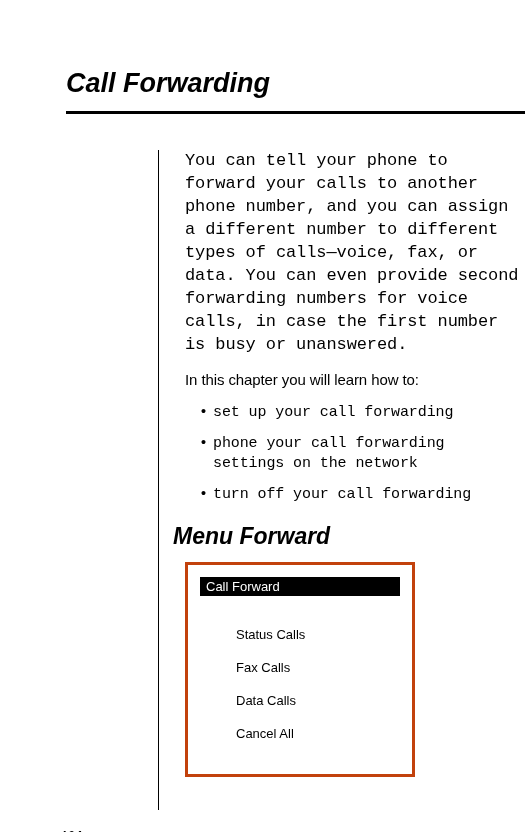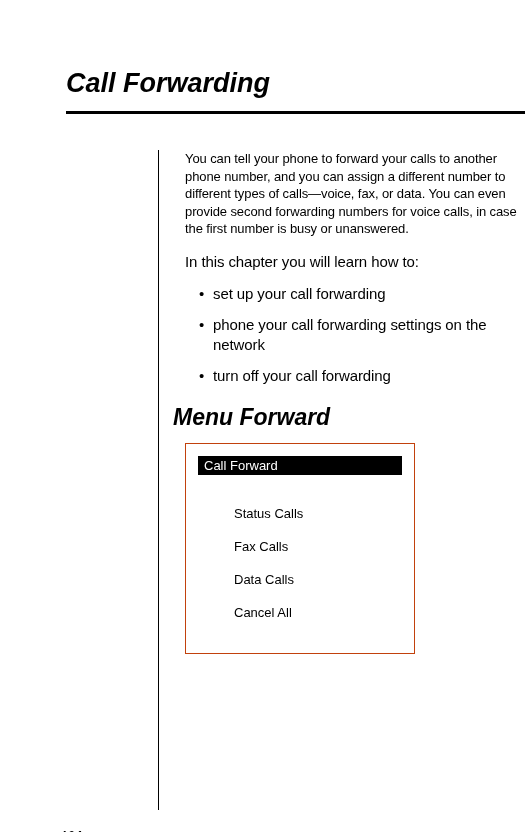--- a/index.html
+++ b/index.html
@@ -1,27 +1,27 @@
 <!DOCTYPE html>
 <html><head>
 <meta charset="utf-8">
 <style>
   * { margin: 12px; padding: 0; box-sizing: border-box; }
   html, body { width: 525px; height: 832px; background: #fff; font-family: Arial, Helvetica, sans-serif; }
   .page { position: relative; width: 525px; height: 832px; padding: 20px 18px 18px 18px; }
   .chapter-title { font-size: 27px; font-weight: bold; font-style: italic; letter-spacing: 0px; margin-bottom: 6px; font-family: Arial, Helvetica, sans-serif; }
   .title-rule { border: none; border-top: 3px solid #000; margin-bottom: 36px; }
   .content-wrap { margin-left: 104px; border-left: 1px solid #000; padding-left: 14px; min-height: 660px; }
-  .intro { font-size: 13px; line-height: 1.35; font-family: Liberation Sans, sans-serif; font-stretch: condensed; letter-spacing: -0.1px; margin-bottom: 14px; }
+  .intro { font-size: 17px; line-height: 1.35; font-family: Liberation Mono, monospace; font-stretch: condensed; letter-spacing: -0.1px; margin-bottom: 14px; }
   .lead { font-size: 15px; line-height: 1.35; margin-bottom: 10px; font-family: "Helvetica Neue", Arial, sans-serif; letter-spacing: -0.1px; }
   .bullet-list { list-style: none; margin: 0 0 18px 0; }
-  .bullet-list li { font-size: 15px; line-height: 1.3; margin-bottom: 10px; padding-left: 28px; position: relative; font-family: Liberation Sans, sans-serif; letter-spacing: -0.1px; }
+  .bullet-list li { font-size: 15px; line-height: 1.3; margin-bottom: 10px; padding-left: 28px; position: relative; font-family: Liberation Mono, monospace; letter-spacing: -0.1px; }
   .bullet-list li::before { content: "•"; position: absolute; left: 14px; top: 0; }
   .section-heading { font-size: 23px; font-weight: bold; font-style: italic; margin: 18px 0 6px 0; font-family: Arial, Helvetica, sans-serif; }
-  .menu-table { width: 230px; border: 1px solid #c2410c; font-family: Arial, Helvetica, sans-serif; }
+  .menu-table { width: 230px; border: 3px solid #c2410c; font-family: Arial, Helvetica, sans-serif; }
   .menu-header { background: #000; color: #fff; font-size: 13px; padding: 2px 6px; }
   .menu-body { padding: 4px 0 6px 0; }
   .menu-item { font-size: 13px; padding: 3px 0 3px 24px; }
   .page-num { position: absolute; left: 12px; bottom: 12px; font-size: 12px; font-weight: bold; font-style: italic; font-family: Liberation Mono, monospace; }
 </style>
 </head>
 <body>
 
 <div class="page">
 

